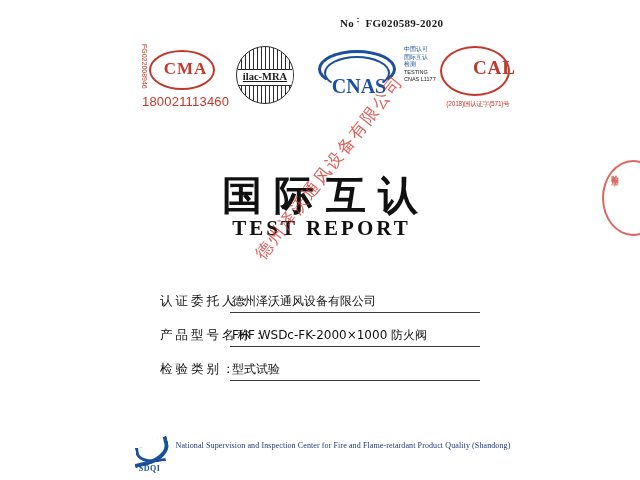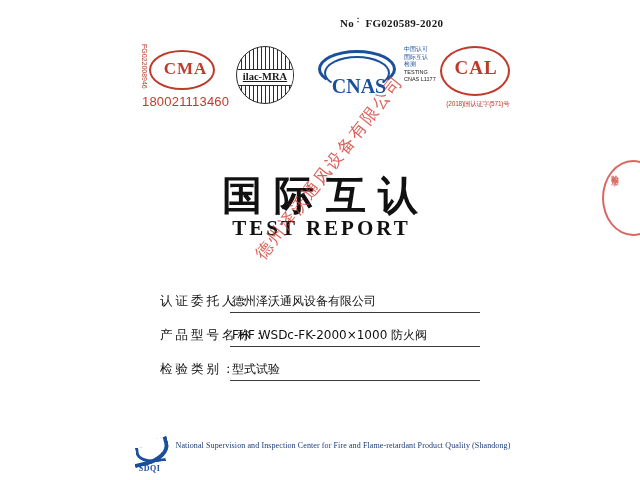--- a/index.html
+++ b/index.html
@@ -185,21 +185,21 @@
     width: 70px;
     height: 50px;
     border: 2.5px solid #c0392b;
     border-radius: 50%;
     box-sizing: border-box;
   }
   .cal-letters {
     position: absolute;
     left: 0; right: 0;
     top: 13px;
-    text-align: center;
+    text-align: right;
     font-size: 19px;
     font-weight: bold;
     color: #c0392b;
     font-family: "Liberation Serif", serif;
     letter-spacing: 1px;
   }
   .cal-sub {
     position: absolute;
     left: -4px;
     top: 56px;

